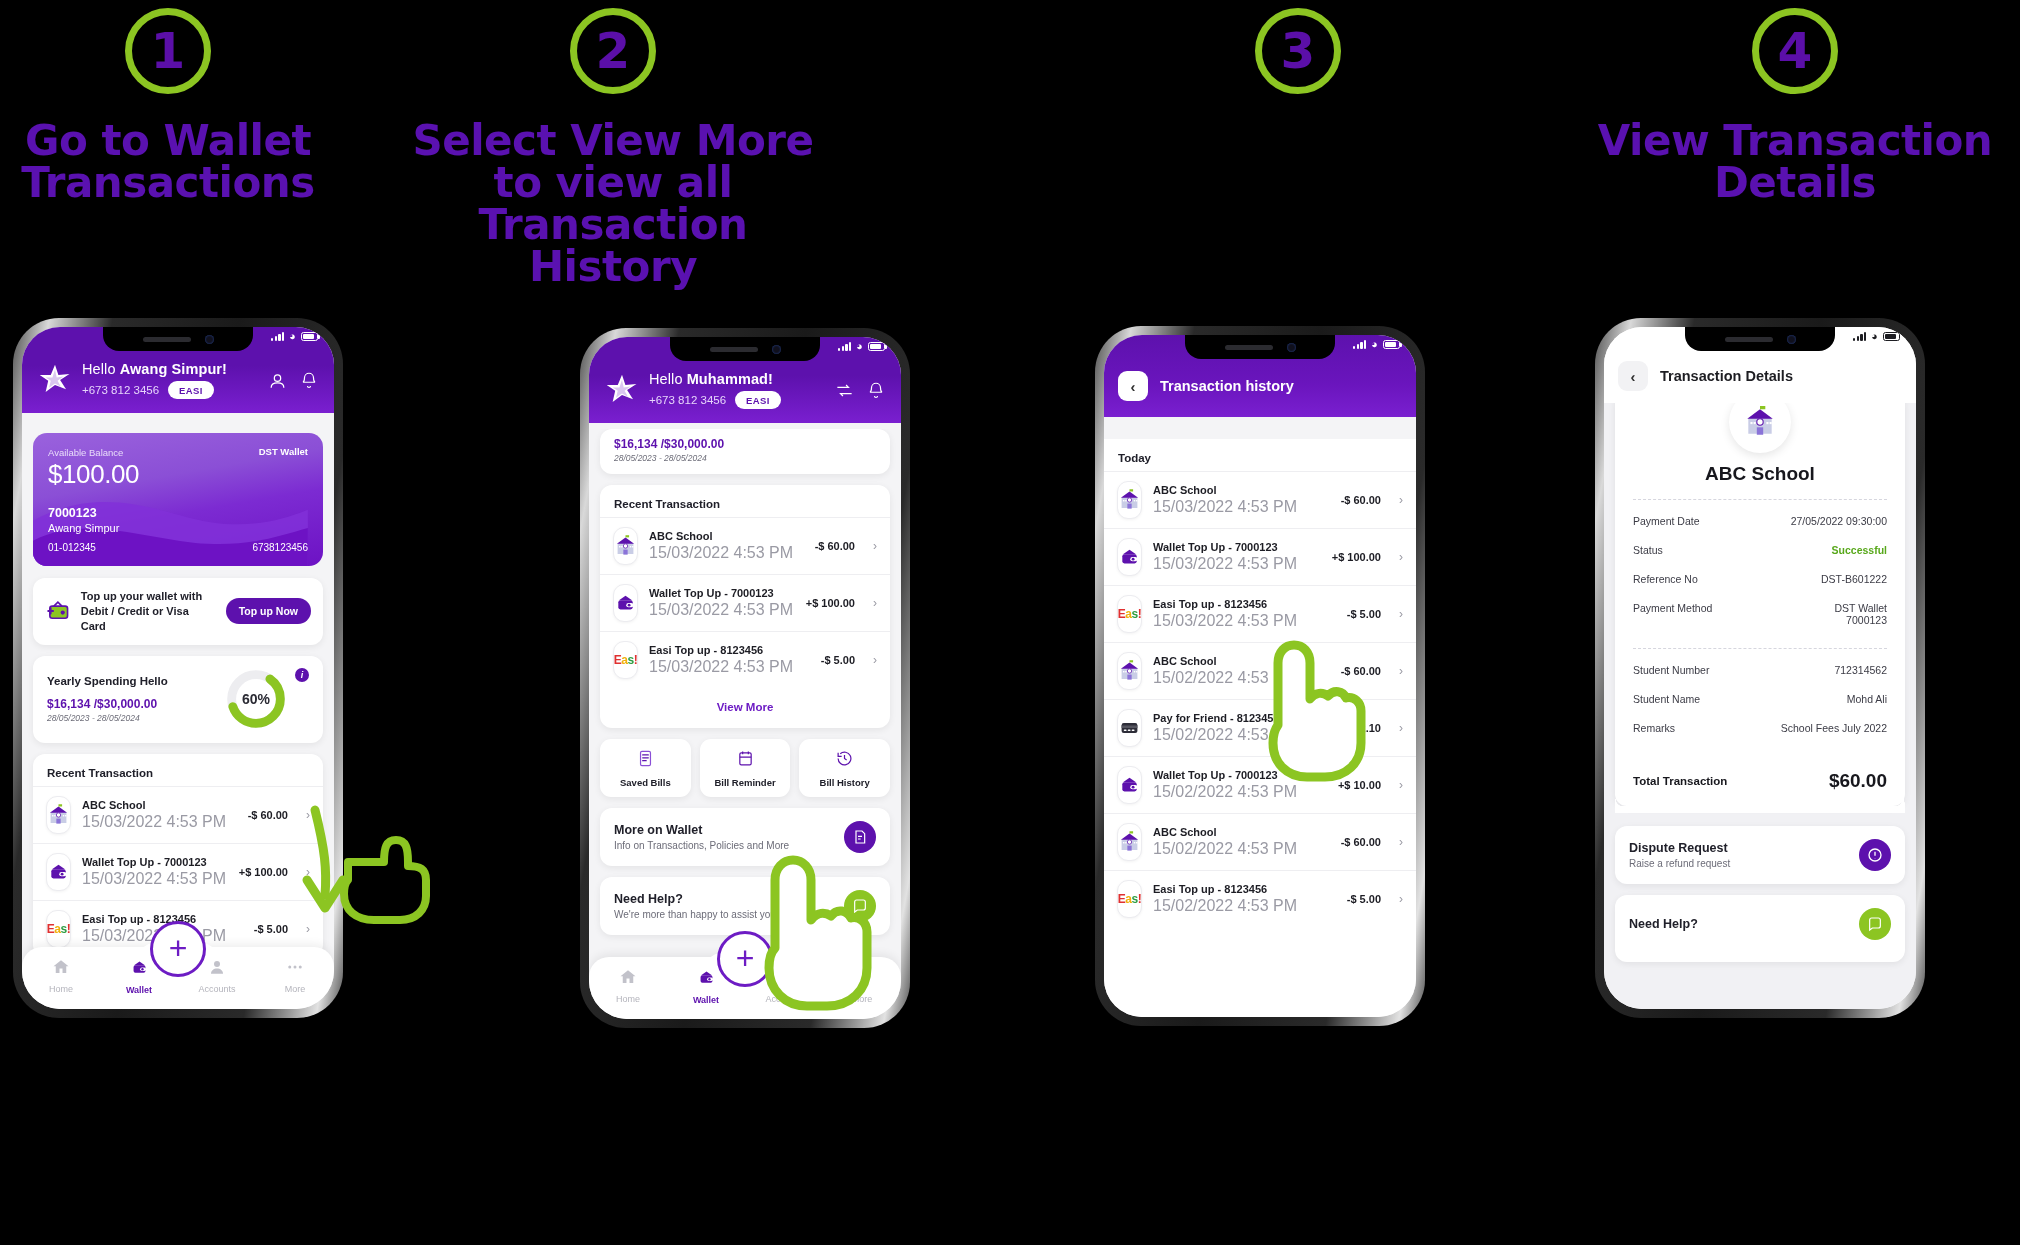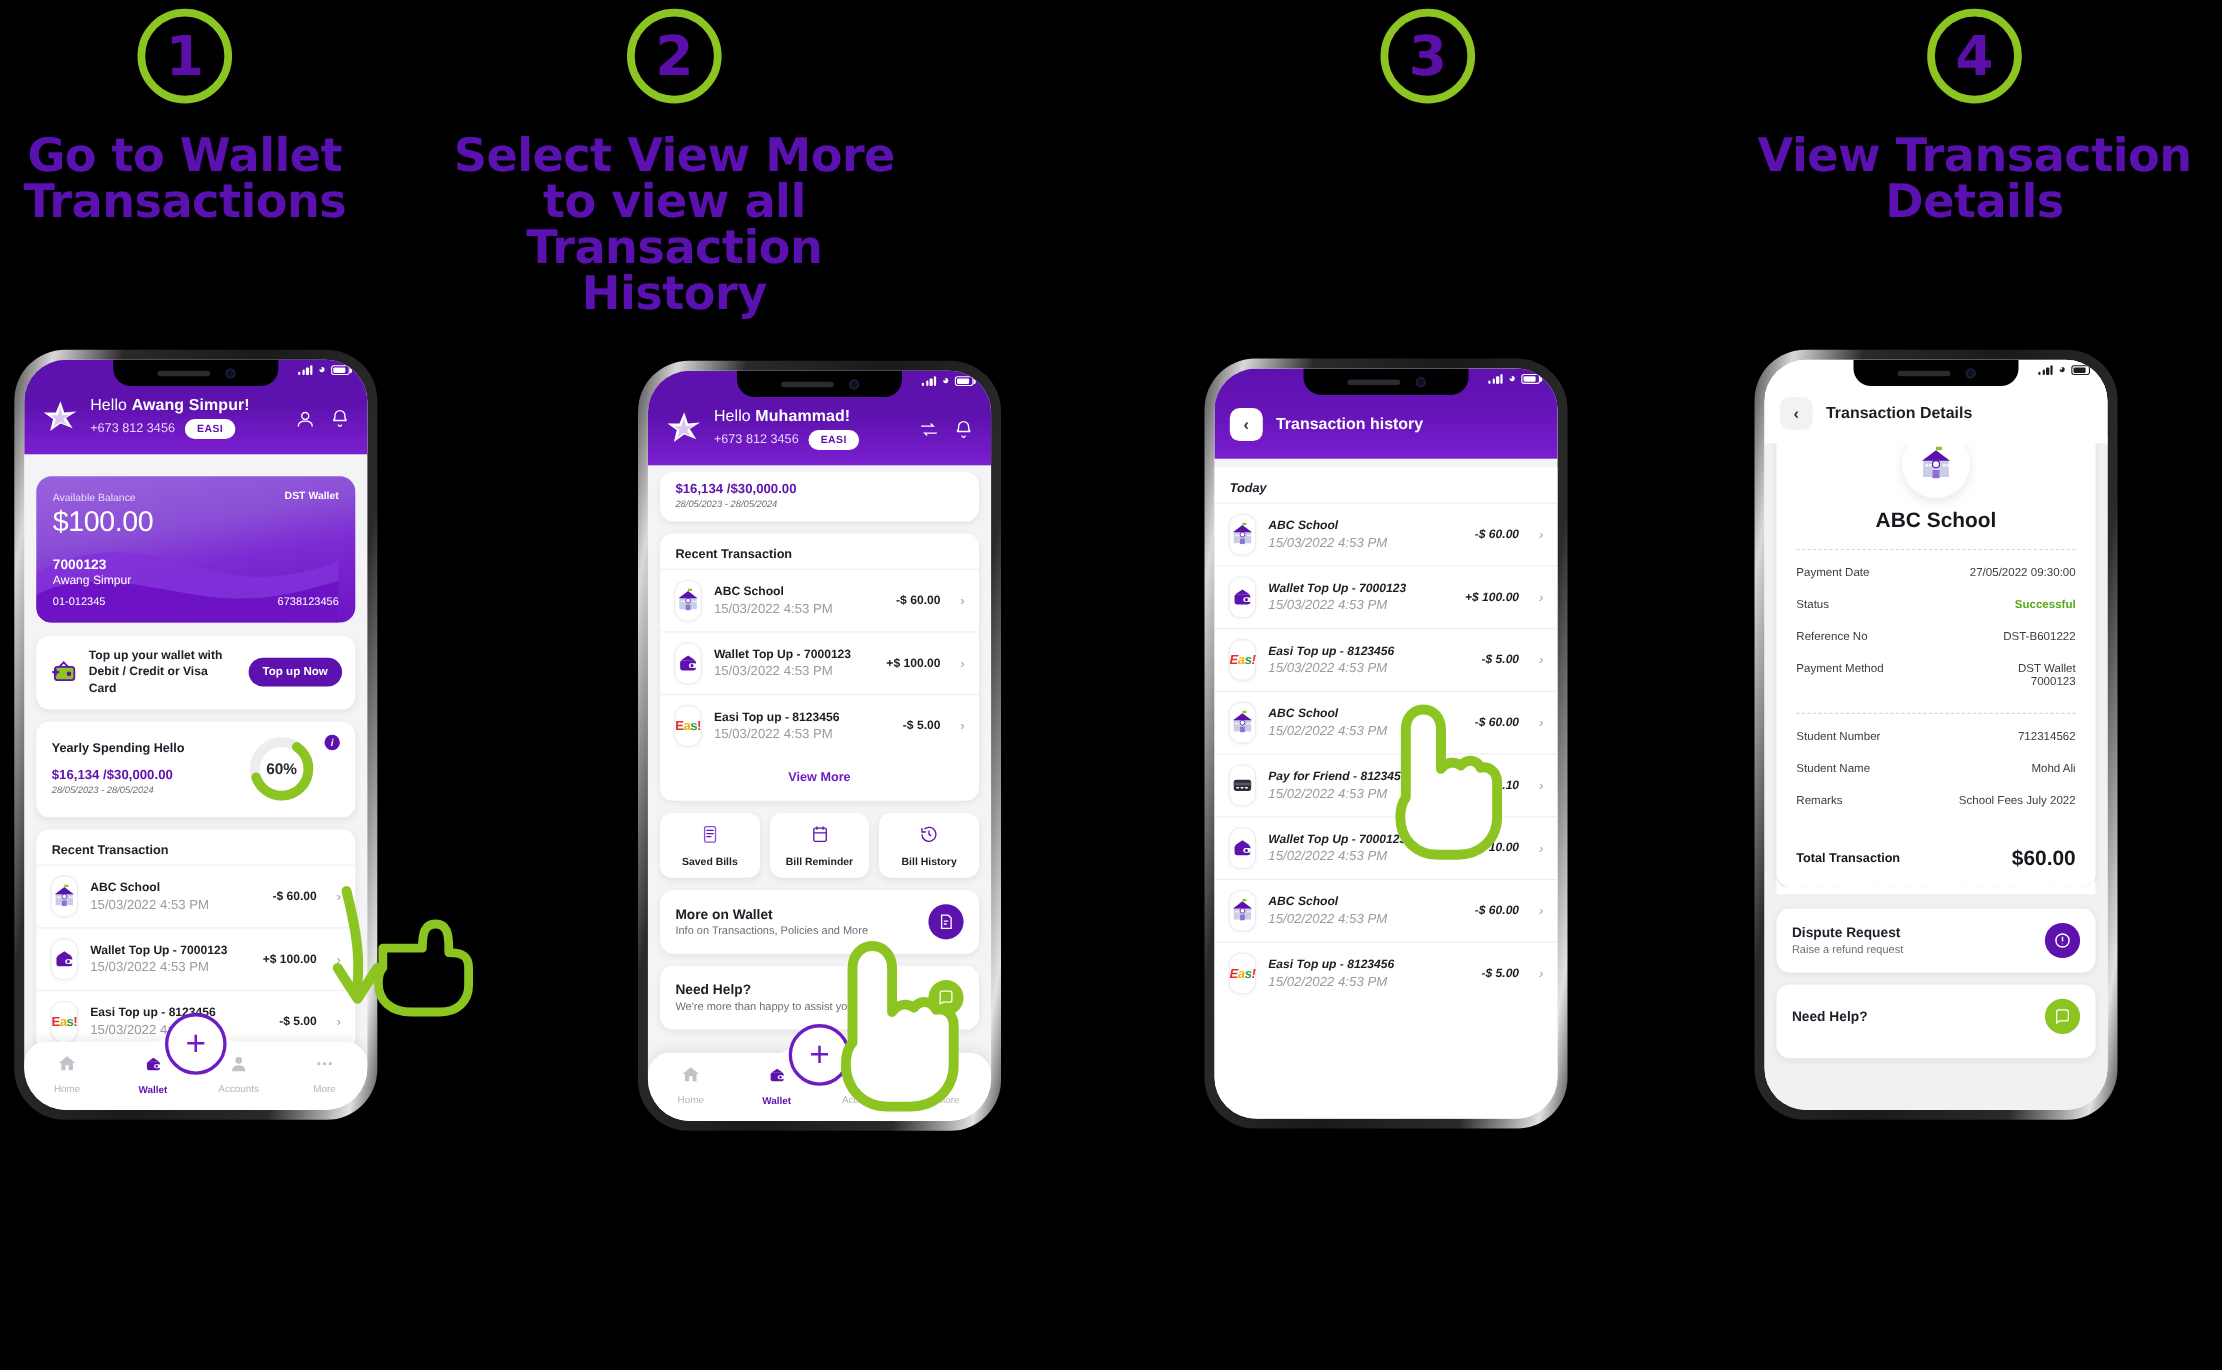--- a/index.html
+++ b/index.html
@@ -140,21 +140,21 @@
   .sec-title { font-size:11.5px; font-weight:700; color:#20202a; padding:13px 14px 7px;}
   .trow { display:flex; align-items:center; gap:11px; padding:9px 13px; border-top:1px solid #eeeef1;}
   .trow:first-of-type { border-top:none; }
   .ticon {
     width:25px;height:38px;border-radius:11px;background:#fff;flex:none;
     border:1px solid #ececf0; display:flex;align-items:center;justify-content:center;
     box-shadow:0 1px 3px rgba(0,0,0,.05);
   }
   .tmid { flex:1; min-width:0;}
   .tname { font-size:11px; font-weight:700; color:#1d1d24; white-space:nowrap; overflow:hidden; text-overflow:ellipsis;}
-  .tdate { font-size:12px; color:#9a9aa4; margin-top:2px;}
+  .tdate { font-size:16px; color:#9a9aa4; margin-top:2px;}
   .tamt { font-size:11px; font-weight:700; color:#1d1d24; white-space:nowrap;}
   .chev { color:#9a9aa4; font-size:12px; margin-left:7px; }
   .viewmore { text-align:center; color:#6d1cc4; font-size:11.5px; font-weight:700; padding:13px 0 15px; }
 
   
   .tiles { display:flex; gap:9px; margin:0 11px 11px; }
   .tile { flex:1; background:#fff; border-radius:11px; padding:11px 4px 9px; text-align:center;
     box-shadow:0 2px 7px rgba(0,0,0,.07);}
   .tile-lbl { font-size:9.5px; font-weight:700; color:#20202a; margin-top:6px;}
 
@@ -627,21 +627,21 @@
         <div class="batt">
             <i></i>
           </div>
       </div>
 
       <div class="simpleheader">
         <div class="backbtn">‹</div>
         <div class="simpletitle">Transaction history</div>
       </div>
 
-      <div class="body-scroll" style="top:90px; background:#fff;font-style:italic;">
+      <div class="body-scroll" style="top:104px; background:#fff;">
         <div class="sec-title">Today</div>
         <div style="border-top:1px solid #eeeef1;"></div>
 
         <div class="trow" style="border-top:none;">
           <div class="ticon">
               <svg width="24" height="24" viewBox="0 0 32 32">
                 <path d="M16 5 L27 13 v14 H5 V13 Z" fill="#c9cde6"></path>
                 <path d="M16 4 L28 13 H4 Z" fill="#5d11ad"></path>
                 <rect x="13" y="21" width="6" height="7" fill="#8a73d8"></rect>
                 <circle cx="16" cy="16" r="3" fill="#fff" stroke="#5d11ad" stroke-width="1"></circle>

